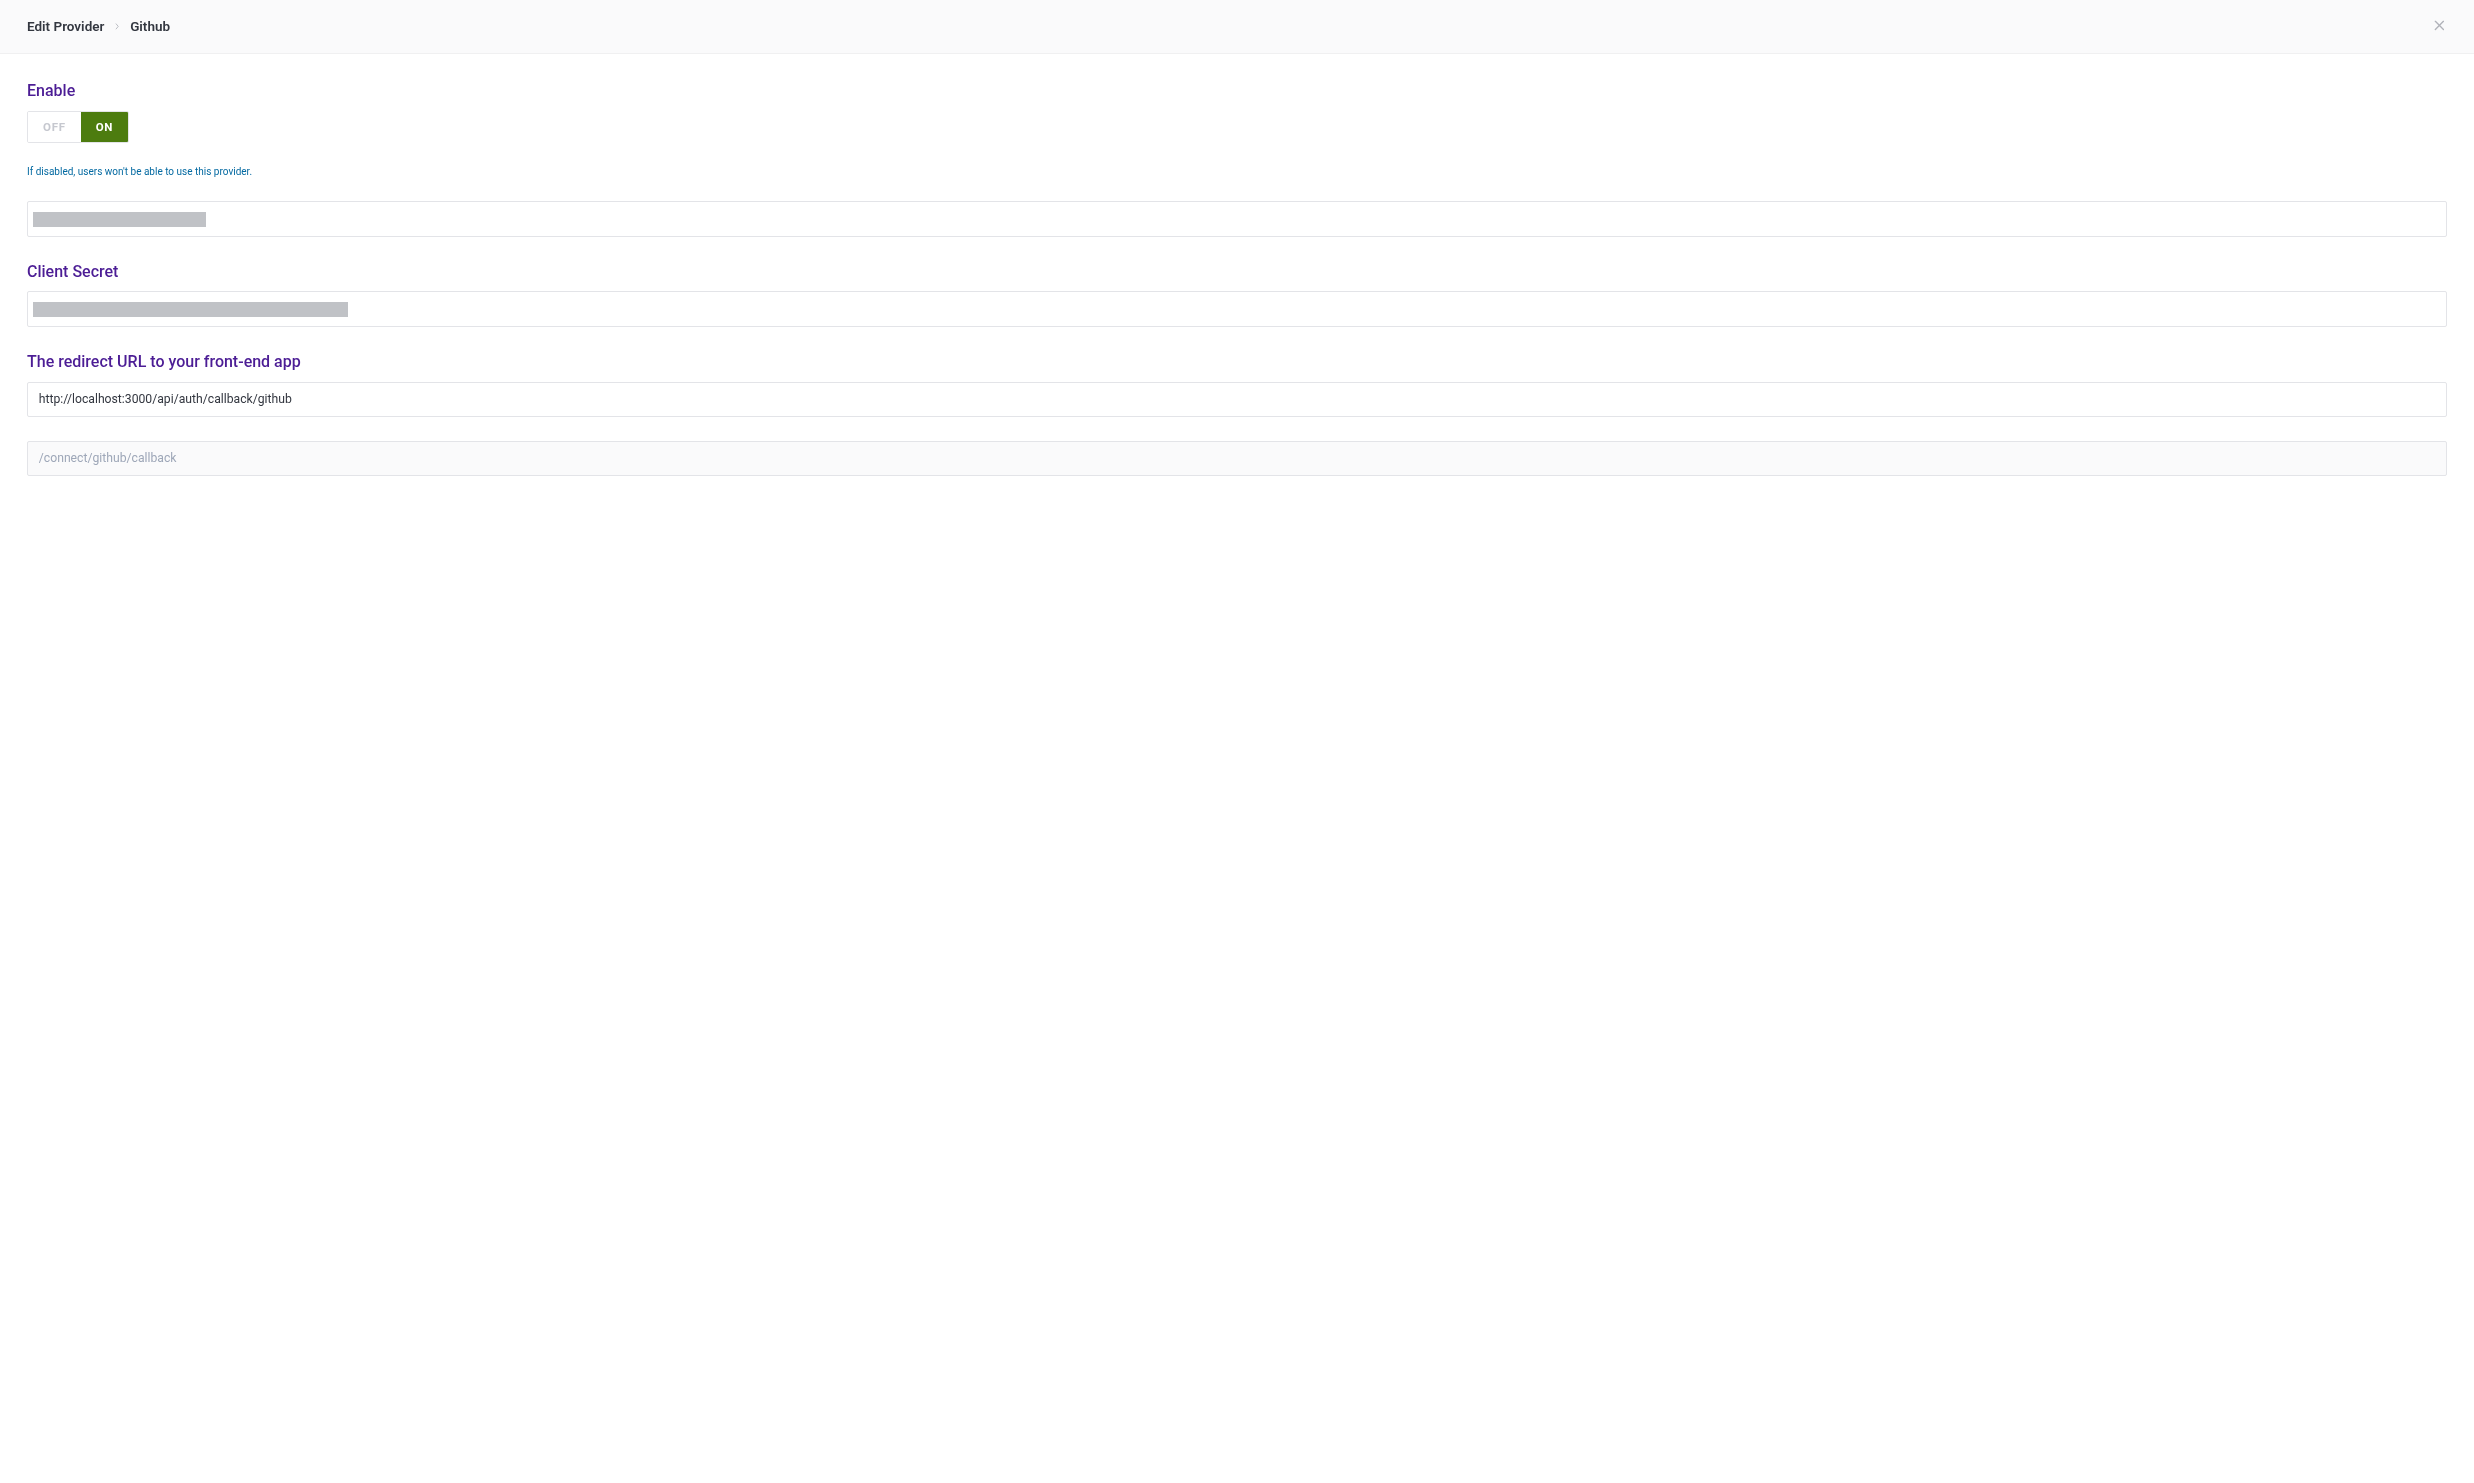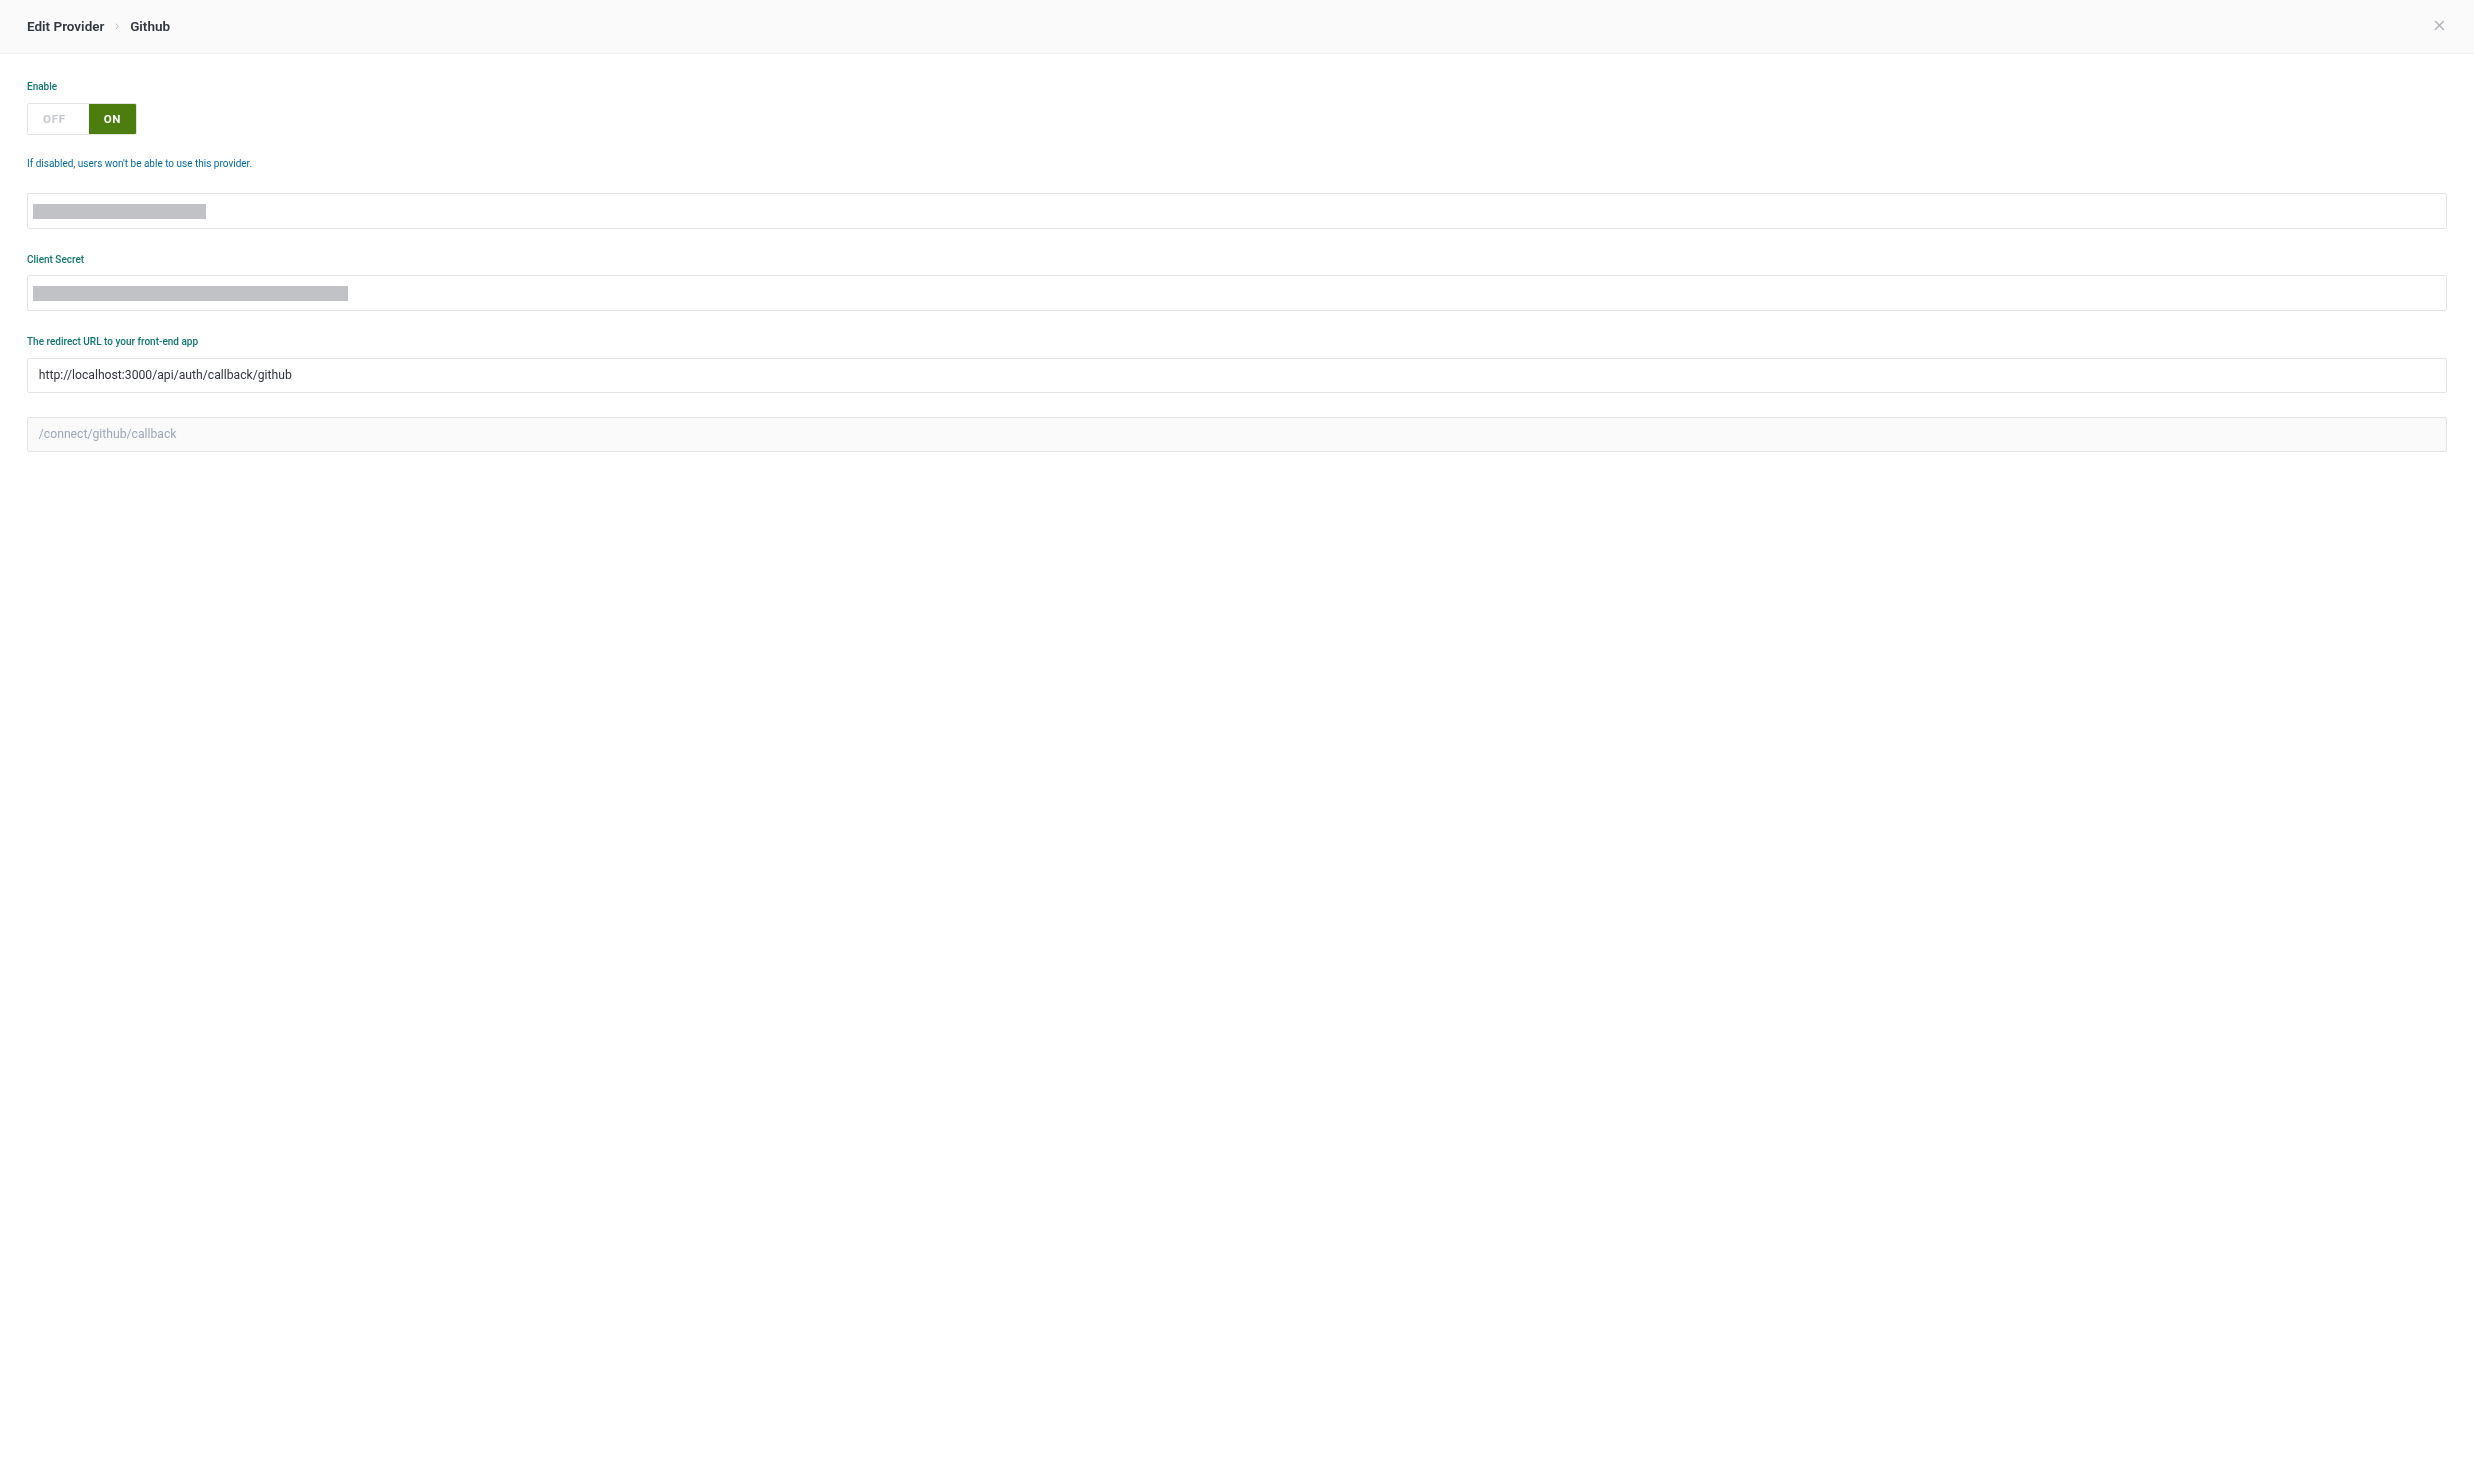--- a/index.html
+++ b/index.html
@@ -47,31 +47,30 @@
       height: 10.8px;
     }
     .content {
       padding: 27px;
     }
     .form-group {
       margin-bottom: 24.4px;
     }
     .form-label {
       display: block;
-      font-size: 10px;
+      font-size: 16px;
       font-weight: 500;
-      color: #0f766e;
+      color: #4c1d95;
       margin-bottom: 10.8px;
     }
     .toggle-group {
       display: inline-flex;
       border: 0.7px solid #e3e4e8;
       border-radius: 2px;
       overflow: hidden;
-      gap: 8px;
     }
     .toggle-option {
       padding: 8.1px 15px;
       font-size: 11.5px;
       font-weight: 700;
       letter-spacing: 0.7px;
       cursor: pointer;
       background: #ffffff;
       color: #c6c8cf;
       border: none;

